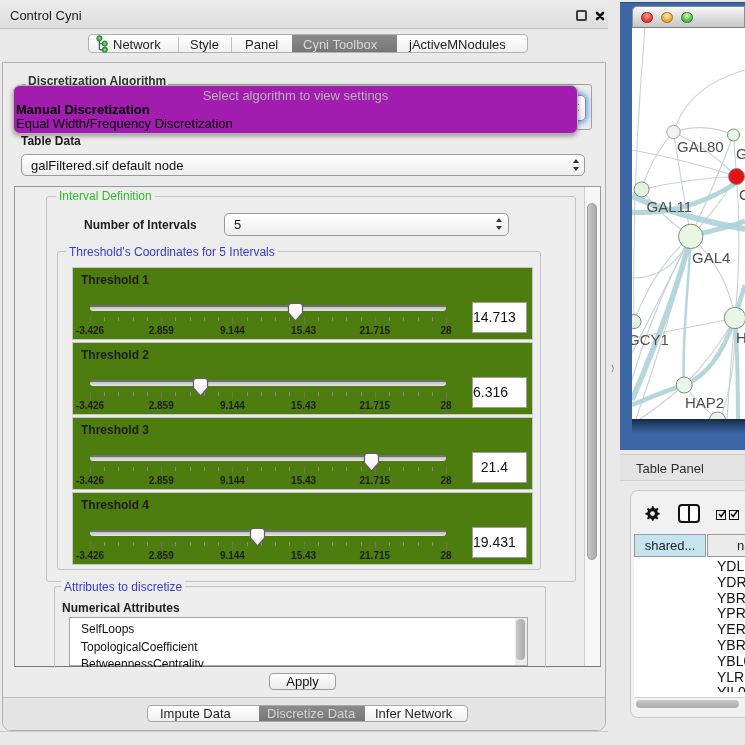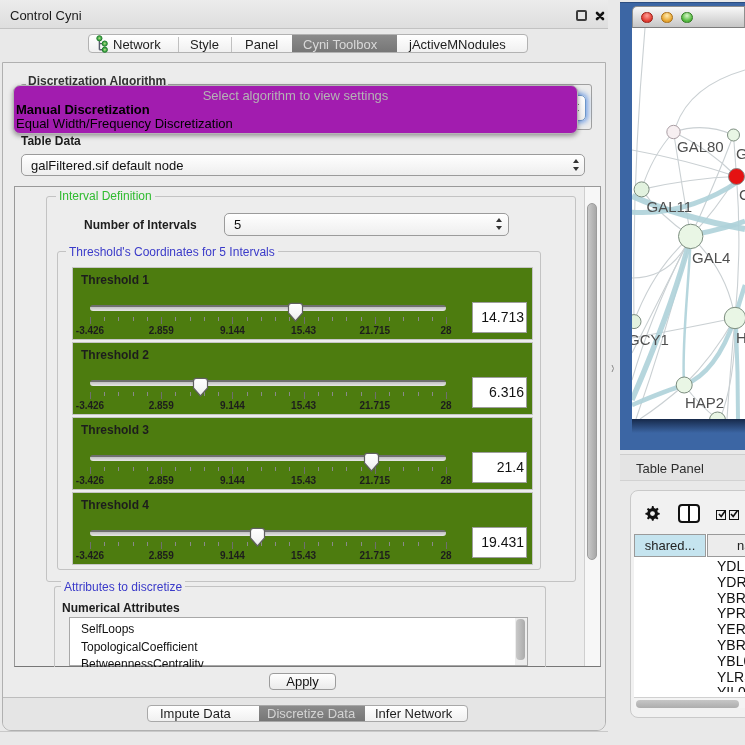--- a/index.html
+++ b/index.html
@@ -10,21 +10,21 @@
 .caru{border-left:3px solid transparent;border-right:3px solid transparent;border-bottom:4.2px solid #333}
 .card{border-left:3px solid transparent;border-right:3px solid transparent;border-top:4.2px solid #333}
 .grp{position:absolute;border:1px solid #c3c3c3;border-radius:3px}
 .gtitle{position:absolute;top:-8px;font-size:12px;background:#ededed;padding:0 3px;line-height:14px}
 .trow{position:absolute;left:72px;width:461px;height:73px;border:1px solid #c6c6c6;background:#4d7c0f}
 .tlab{position:absolute;left:8px;top:5px;font-weight:bold;font-size:12px;color:#1d1d1d}
 .track{position:absolute;left:17px;top:37px;width:356px;height:6px;border-radius:3px;background:linear-gradient(#6f6f6f 0px,#6f6f6f 1.5px,#c6c6c6 2.5px,#e6e6e6 100%)}
 .minor{position:absolute;left:17px;top:49px;width:357px;height:4px;background:repeating-linear-gradient(90deg,#8a8a8a 0,#8a8a8a 1px,transparent 1px,transparent 14.24px)}
 .major{position:absolute;left:17px;top:49px;width:357px;height:7px;background:repeating-linear-gradient(90deg,#6f6f6f 0,#6f6f6f 1px,transparent 1px,transparent 71.2px)}
 .slab{position:absolute;top:57px;font-size:10px;font-weight:bold;color:#1d1d1d;transform:translateX(-50%)}
-.vbox{position:absolute;left:399px;top:34px;width:55px;height:31px;background:#fff;border:1px solid #9e9e9e;font-size:14px;color:#111;text-align:right;line-height:29px;padding-right:2px}
+.vbox{position:absolute;left:399px;top:34px;width:55px;height:31px;background:#fff;border:1px solid #9e9e9e;font-size:14px;color:#111;text-align:right;line-height:29px;padding-right:18px}
 .thumb{position:absolute;top:33.5px}
 svg{display:block}
 </style></head>
 <body>
 <div id="root">
 
 <div class="abs" style="left:0;top:0;width:608px;height:29px;background:linear-gradient(#ececec,#dedede);border-bottom:1px solid #c2c2c2"></div>
 <div class="abs" style="left:10px;top:8px;font-size:13px;color:#1a1a1a">Control Cyni</div>
 <div class="abs" style="left:576px;top:10px;width:11px;height:11px;border:2px solid #3c3c3c;border-radius:2px"></div>
 <svg class="abs" style="left:595px;top:11px" width="10" height="10" viewBox="0 0 10 10">

